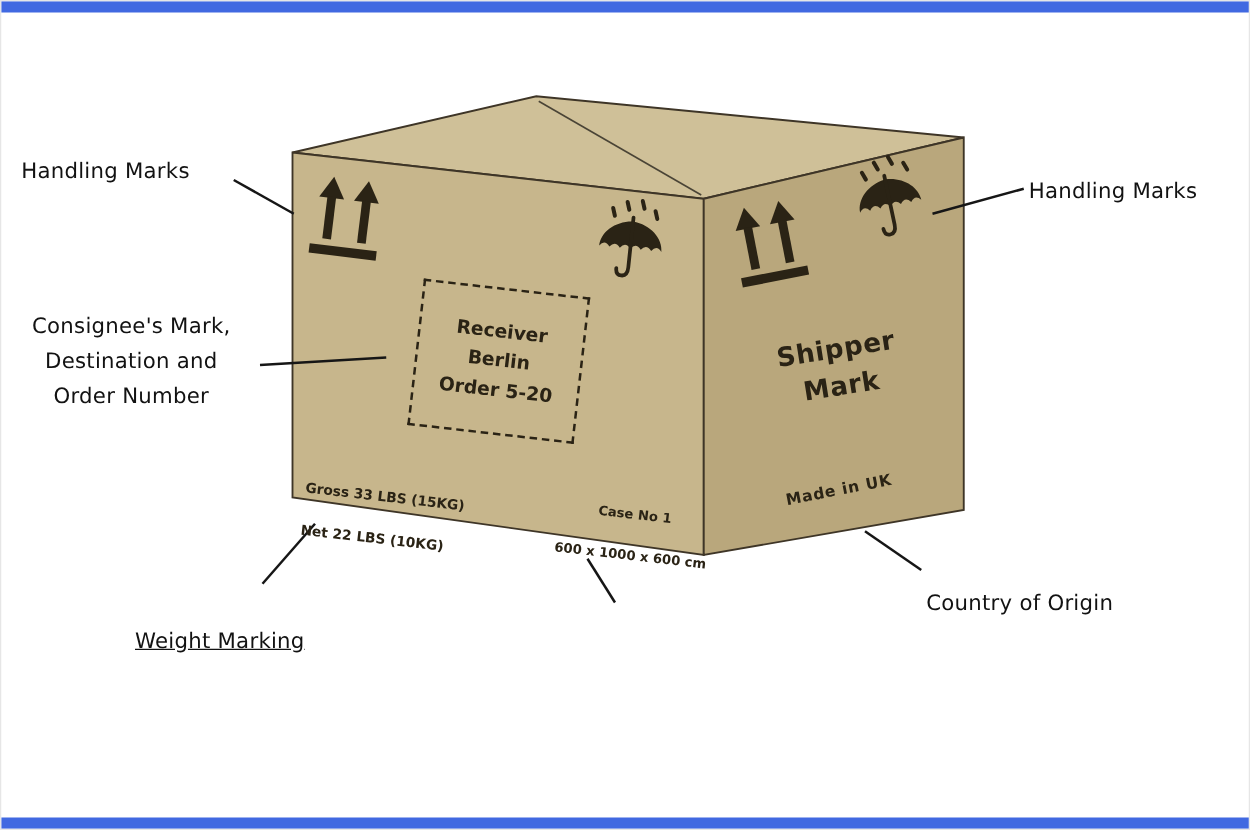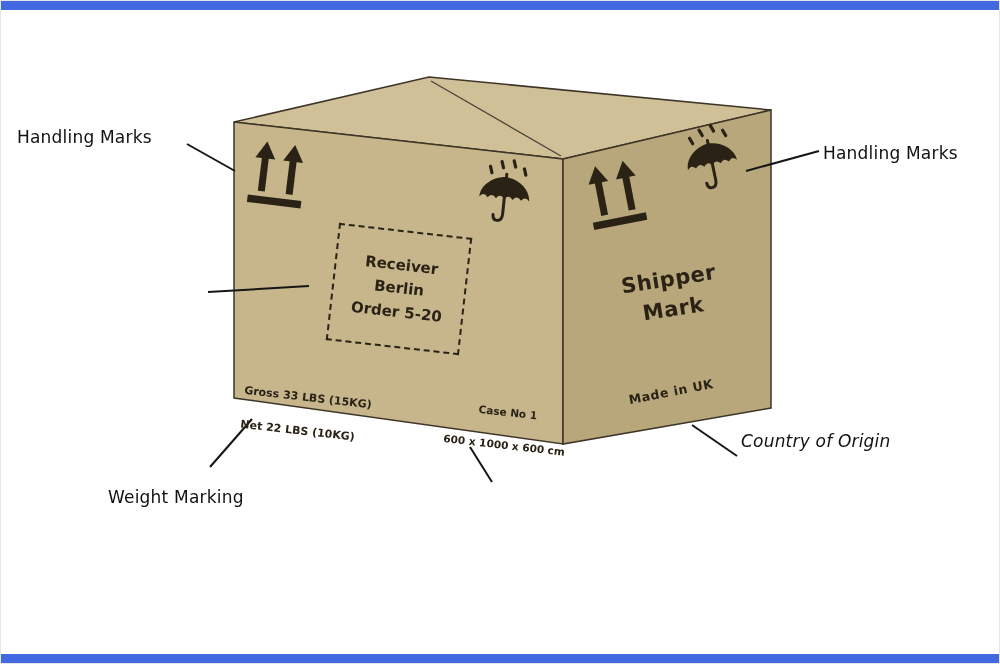--- a/index.html
+++ b/index.html
@@ -85,19 +85,22 @@
 
   <div class="marking" style="left:603px;top:263px;width:134px;font-size:21px;line-height:1.45;transform:rotate(-9deg);text-align:center;letter-spacing:0.5px;">Shipper
 Mark</div>
 
   <div class="marking" style="left:627px;top:383px;font-size:12.5px;transform:rotate(-11deg);letter-spacing:0.6px;">Made in UK</div>
 
   <div class="label" style="left:16px;top:122px;">Handling Marks</div>
 
   <div class="label" style="left:822px;top:138px;">Handling Marks</div>
 
+  <div class="label center" style="left:2px;top:246px;width:204px;">Consignee's Mark,
+Destination and
+Order Number</div>
 
-  <div class="label" style="left:107px;top:482px;">Weight Marking</div>
+  <div class="label" style="left:107px;top:498px;text-decoration:underline;">Weight Marking</div>
 
 
-  <div class="label" style="left:740px;top:426px;font-style:italic;">Country of Origin</div>
+  <div class="label" style="left:740px;top:468px;">Country of Origin</div>
 
 </div>
 
 </body></html>

